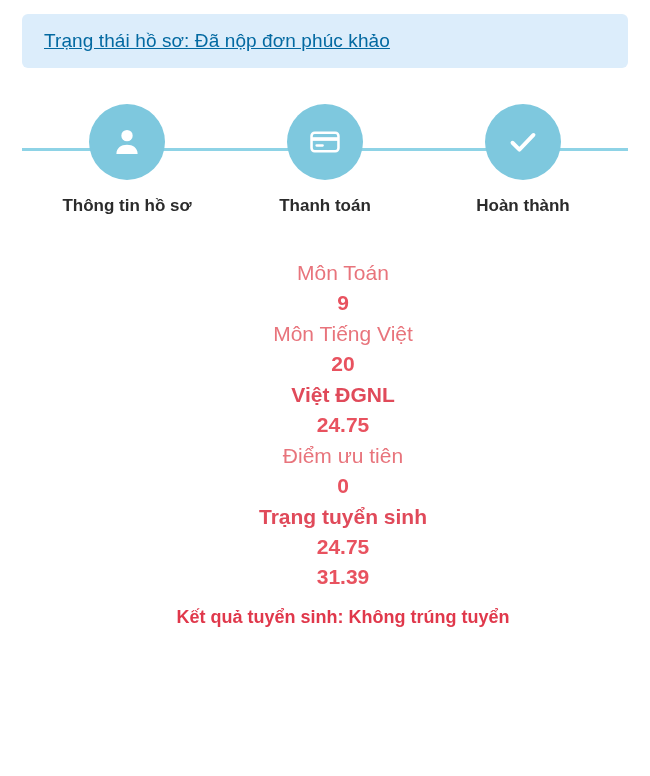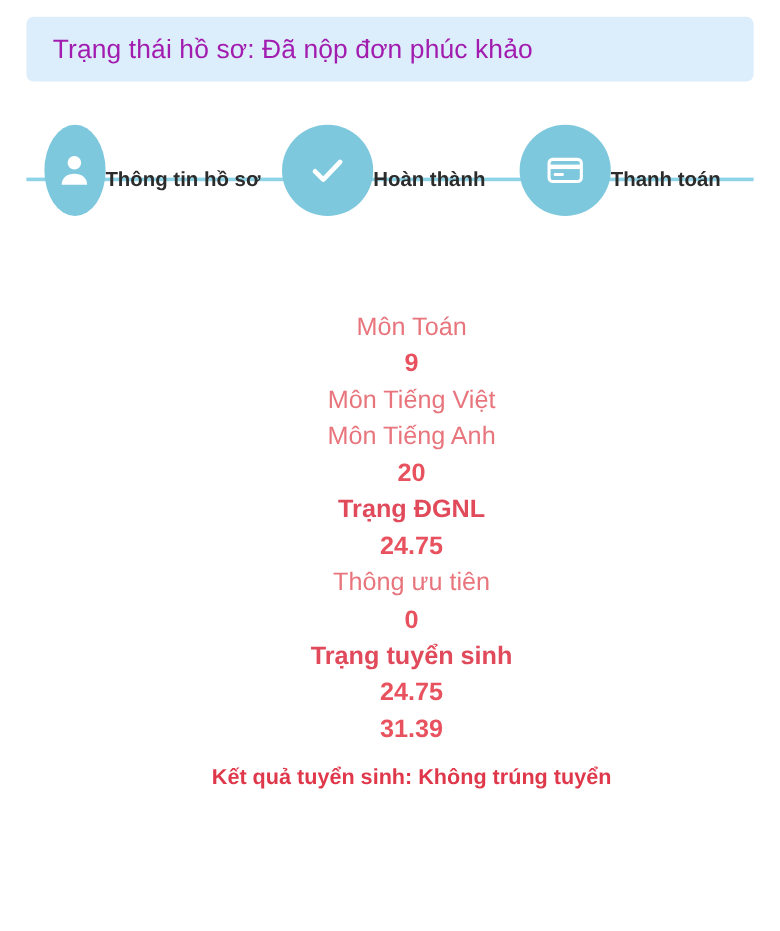--- a/index.html
+++ b/index.html
@@ -27,23 +27,24 @@
     margin: 14px 22px 0 22px;
     background: #dcedfb;
     border-radius: 6px;
     height: 54px;
     display: flex;
     align-items: center;
     padding: 0 22px;
     box-sizing: border-box;
   }
   .status-banner-text {
-    font-size: 22px;
-    color: #a21caf;
+    font-size: 19px;
+    color: #0369a1;
     letter-spacing: .1px;
+    text-decoration: underline;
   }
 
   
   .stepper {
     margin-top: 36px;
     position: relative;
     height: 120px;
   }
   .stepper-line {
     position: absolute;
@@ -57,21 +58,21 @@
     position: relative;
     display: flex;
     justify-content: space-around;
     align-items: flex-start;
     padding: 0 28px;
     box-sizing: border-box;
   }
   .step {
     width: 180px;
     display: flex;
-    flex-direction: row;
+    flex-direction: column;
     align-items: center;
   }
   .step-circle {
     width: 76px;
     height: 76px;
     border-radius: 50%;
     background: #7ec8de;
     display: flex;
     align-items: center;
     justify-content: center;
@@ -138,58 +139,57 @@
               <path d="M4.5 20.5c0-4.2 3.4-6.5 7.5-6.5s7.5 2.3 7.5 6.5z"></path>
             </svg>
           </span>
         </div>
         <div class="step-label">Thông tin hồ sơ</div>
       </div>
 
       <div class="step">
         <div class="step-circle">
           <span>
-            <svg width="36" height="36" viewBox="0 0 24 24" fill="none" aria-hidden="true">
-              <path d="M5 12.5l4.6 4.6L19 7.3" stroke="#ffffff" stroke-width="2.6" stroke-linecap="round" stroke-linejoin="round"></path>
-            </svg>
-          </span>
-        </div>
-        <div class="step-label">Hoàn thành</div>
-      </div>
-
-      <div class="step">
-        <div class="step-circle">
-          <span>
             <svg width="34" height="34" viewBox="0 0 24 24" aria-hidden="true">
               <rect x="2.5" y="5.5" width="19" height="13" rx="2.2" fill="none" stroke="#ffffff" stroke-width="1.8"></rect>
               <rect x="2.5" y="8.6" width="19" height="2.6" fill="#ffffff"></rect>
               <rect x="5.2" y="13.6" width="6" height="1.7" rx="0.8" fill="#ffffff"></rect>
             </svg>
           </span>
         </div>
         <div class="step-label">Thanh toán</div>
+      </div>
+
+      <div class="step">
+        <div class="step-circle">
+          <span>
+            <svg width="36" height="36" viewBox="0 0 24 24" fill="none" aria-hidden="true">
+              <path d="M5 12.5l4.6 4.6L19 7.3" stroke="#ffffff" stroke-width="2.6" stroke-linecap="round" stroke-linejoin="round"></path>
+            </svg>
+          </span>
+        </div>
+        <div class="step-label">Hoàn thành</div>
       </div>
 
     </div>
   </div>
 
   <div class="scores">
 
     <div class="score-label">Môn Toán</div>
     <div class="score-value">9</div>
 
     <div class="score-label">Môn Tiếng Việt</div>
 
-    <div class="score-label">Môn Tiếng Anh</div>
     <div class="score-value">20</div>
 
-    <div class="score-label strong">Trạng ĐGNL</div>
+    <div class="score-label strong">Việt ĐGNL</div>
     <div class="score-value">24.75</div>
 
-    <div class="score-label">Thông ưu tiên</div>
+    <div class="score-label">Điểm ưu tiên</div>
     <div class="score-value">0</div>
 
     <div class="score-label strong">Trạng tuyển sinh</div>
     <div class="score-value">24.75</div>
 
     <div class="score-value">31.39</div>
 
     <div class="result-line">Kết quả tuyển sinh: Không trúng tuyển</div>
   </div>
 

